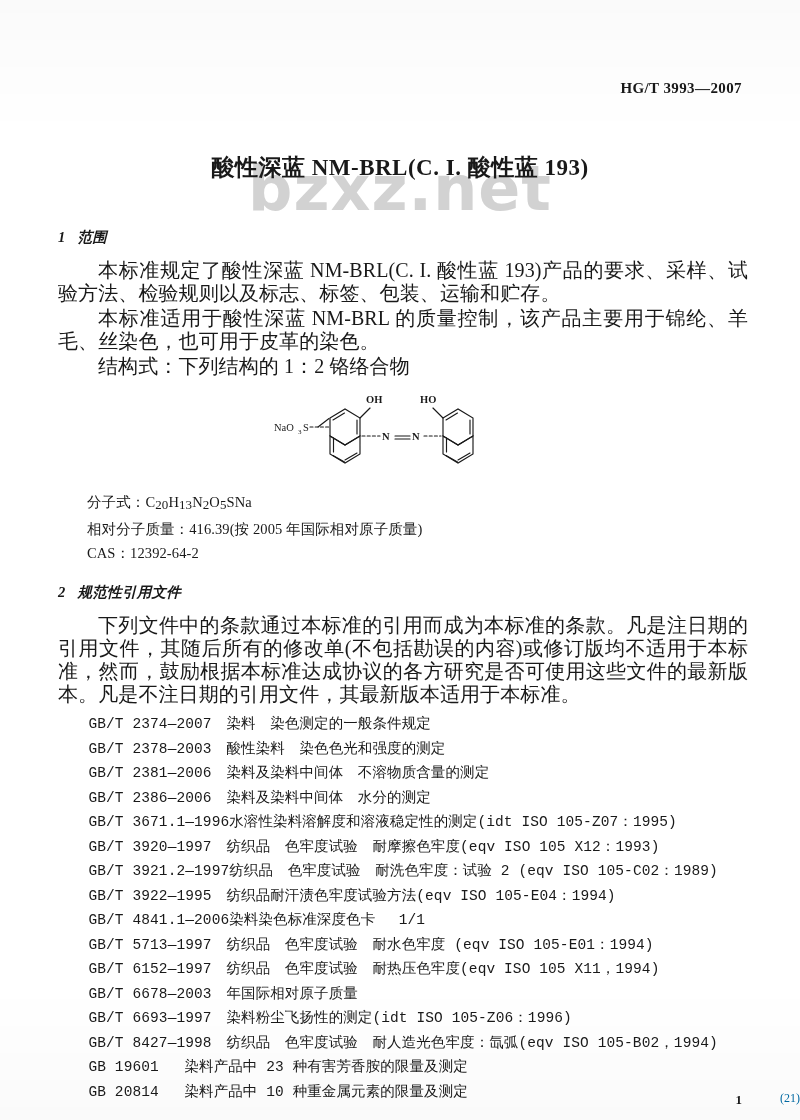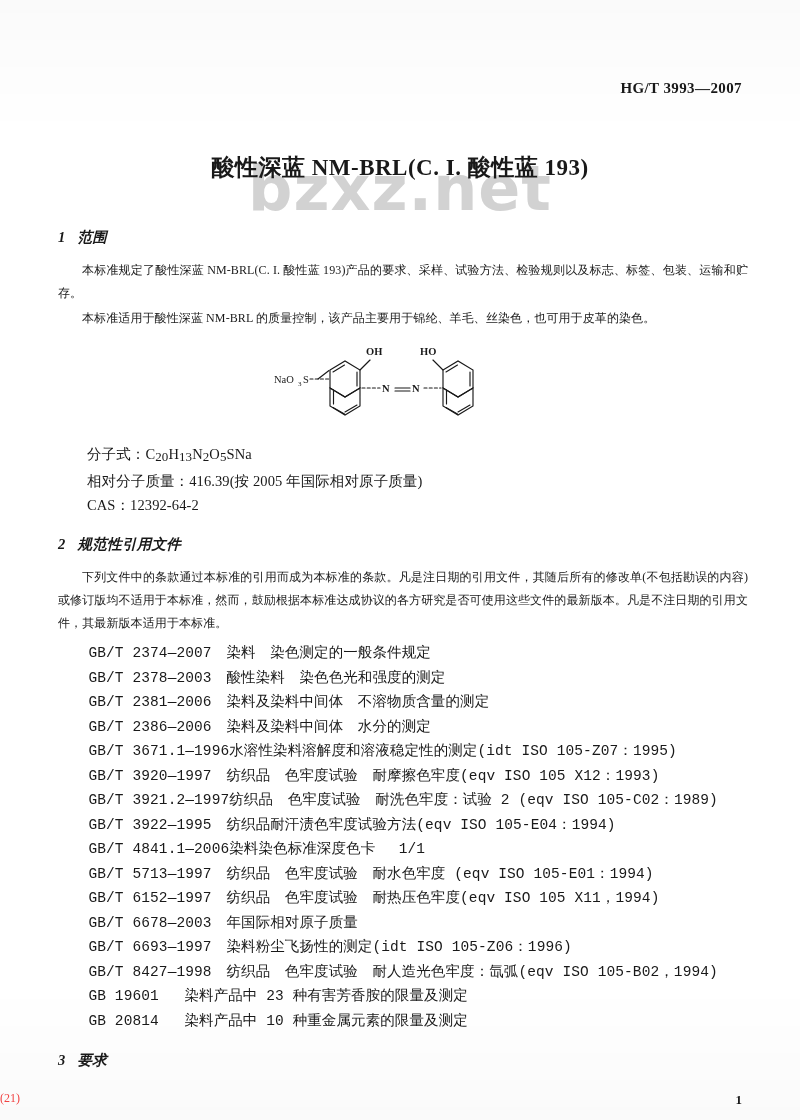--- a/index.html
+++ b/index.html
@@ -83,21 +83,21 @@
   h2.sec {
     font-size: 14.5px;
     font-weight: 700;
     margin: 0 0 12px 0;
     letter-spacing: 0.3px;
     font-style: italic;
   }
   h2.sec .num { margin-right: 12px; }
 
   p.para {
-    font-size: 12px;
+    font-size: 20px;
     line-height: 23px;
     margin: 0 0 2px 0;
     text-align: justify;
     text-justify: inter-ideograph;
     letter-spacing: 0.1px;
   }
   p.indent { text-indent: 2em; }
   .gap-md { height: 18px; }
 
   
@@ -139,23 +139,23 @@
     min-width: 138px;
   }
   .ref-item .code.narrow { min-width: 96px; }
 
   
   .footer-center {
     position: absolute;
     bottom: 14px;
     left: 0;
     width: 800px;
-    text-align: left;
+    text-align: right;
     font-size: 12px;
-    color: #ef4444;
+    color: #0369a1;
     z-index: 2;
   }
   .footer-page {
     position: absolute;
     bottom: 12px;
     right: 58px;
     font-size: 13px;
     font-weight: 700;
     z-index: 2;
   }
@@ -172,20 +172,21 @@
   <div class="doc-title">酸性深蓝 NM-BRL(C. I. 酸性蓝 193)</div>
 
   <div class="body">
 
     <h2 class="sec">
       <span class="num">1</span><span>范围</span>
     </h2>
 
     <p class="para indent">本标准规定了酸性深蓝 NM-BRL(C. I. 酸性蓝 193)产品的要求、采样、试验方法、检验规则以及标志、标签、包装、运输和贮存。</p>
     <p class="para indent">本标准适用于酸性深蓝 NM-BRL 的质量控制，该产品主要用于锦纶、羊毛、丝染色，也可用于皮革的染色。</p>
+    <p class="para indent">结构式：下列结构的 1：2 铬络合物</p>
 
     <div class="structure">
       <svg width="290" height="92" viewBox="0 0 290 92">
         <g stroke="#1b1b1b" stroke-width="1.15" fill="none" stroke-linecap="round">
 
           <polygon points="72,30 87,21 102,30 102,48 87,57 72,48"></polygon>
 
           <polygon points="72,48 87,57 102,48 102,66 87,75 72,66"></polygon>
 
           <line x1="75" y1="32" x2="86.5" y2="25"></line>

